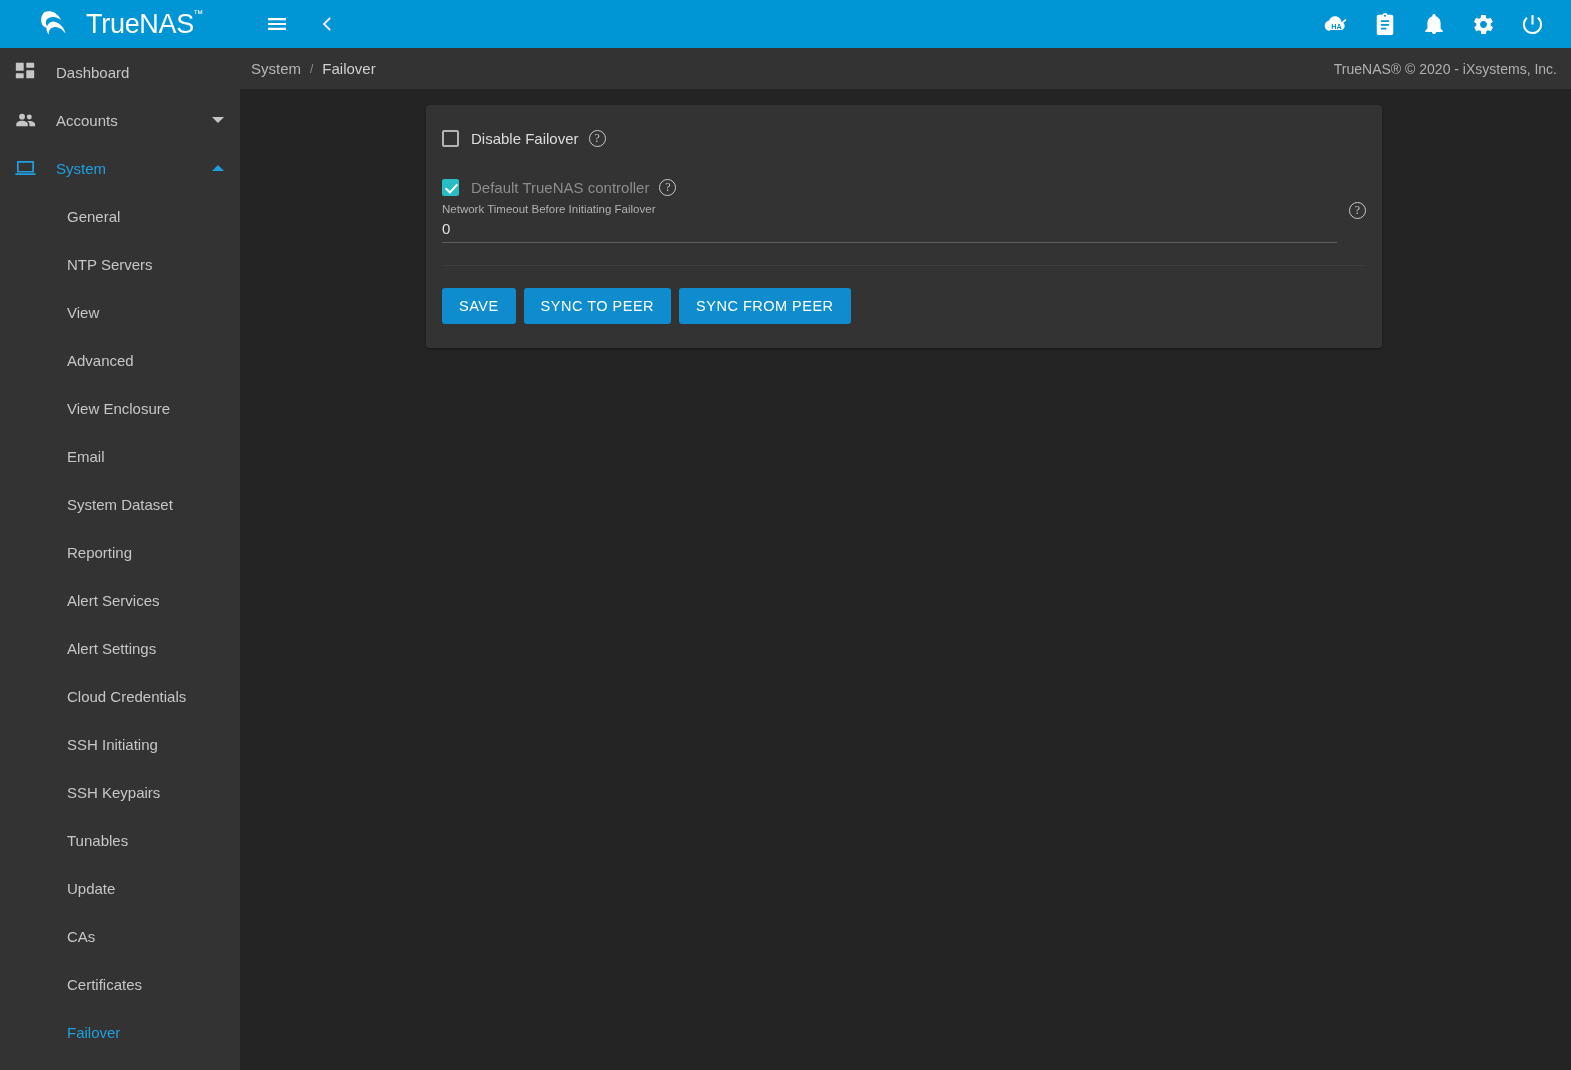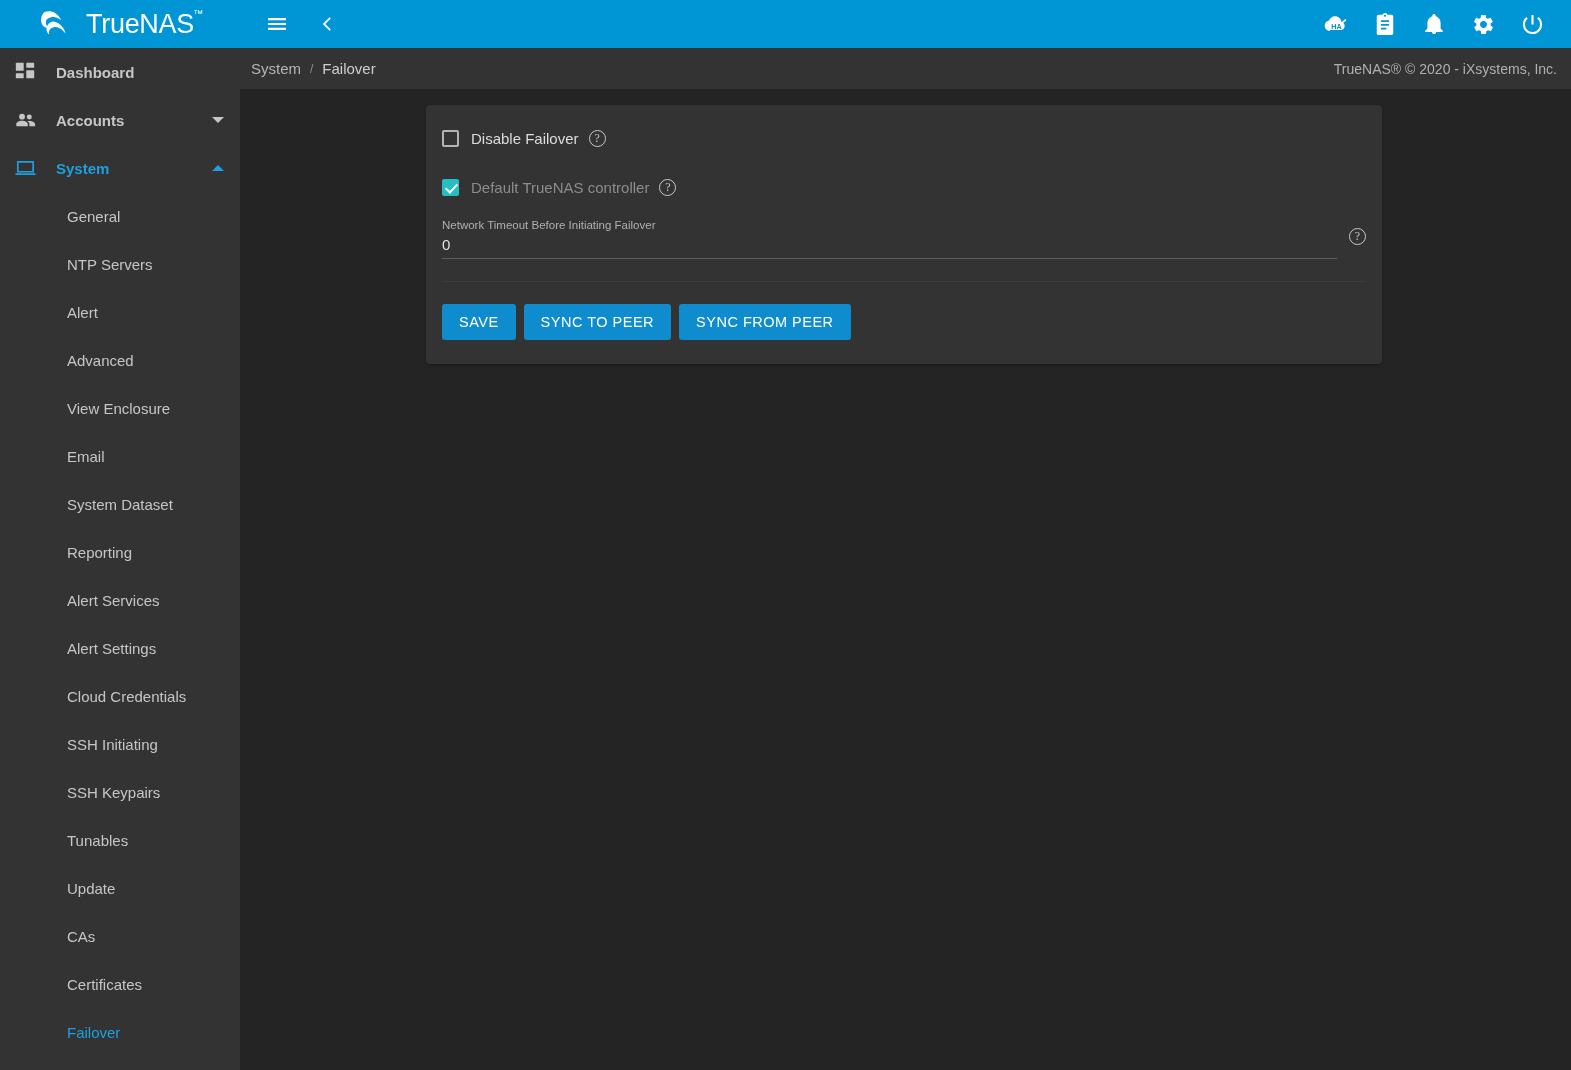--- a/index.html
+++ b/index.html
@@ -83,21 +83,21 @@
   }
   .nav-item .nav-icon {
     width: 28px; height: 24px;
     display: flex; align-items: center;
     flex: 0 0 28px;
     margin-right: 14px;
   }
   .nav-item .nav-icon svg { display: block; fill: #c6c6c6; }
   .nav-item.active { color: #1e9fe0; }
   .nav-item.active .nav-icon svg { fill: #1e9fe0; }
-  .nav-label { flex: 1; white-space: nowrap; font-weight: bold; }
+  .nav-label { flex: 1; white-space: nowrap; }
   .caret { width: 0; height: 0; border-left: 6px solid transparent; border-right: 6px solid transparent; }
   .caret.down { border-top: 6px solid #c6c6c6; }
   .caret.up { border-bottom: 6px solid #1e9fe0; }
   .nav-sub {
     height: 48px;
     display: flex;
     align-items: center;
     padding-left: 53px;
     color: #c6c6c6;
     font-size: 15px;
@@ -184,23 +184,22 @@
     text-align: center;
     display: inline-flex;
     align-items: center;
     justify-content: center;
     cursor: pointer;
     flex: 0 0 17px;
     font-family: "Liberation Serif", serif;
   }
 
   .field-block {
-    margin-top: 16px;
-    display: flex;
-    align-items: center;
+    display: flex;
+    align-items: flex-start;
   }
   .field {
     flex: 1;
     padding-right: 0;
   }
   .field-label {
     color: #b0b0b0;
     font-size: 11.5px;
     line-height: 14px;
     margin-bottom: 4px;
@@ -342,21 +341,21 @@
     <span class="caret up"></span>
   </div>
 
   <div class="nav-sub">
     <span>General</span>
     </div>
   <div class="nav-sub">
     <span>NTP Servers</span>
     </div>
   <div class="nav-sub">
-    <span>Alert</span>
+    <span>View</span>
     </div>
   <div class="nav-sub">
     <span>Advanced</span>
     </div>
   <div class="nav-sub">
     <span>View Enclosure</span>
     </div>
   <div class="nav-sub">
     <span>Email</span>
     </div>

